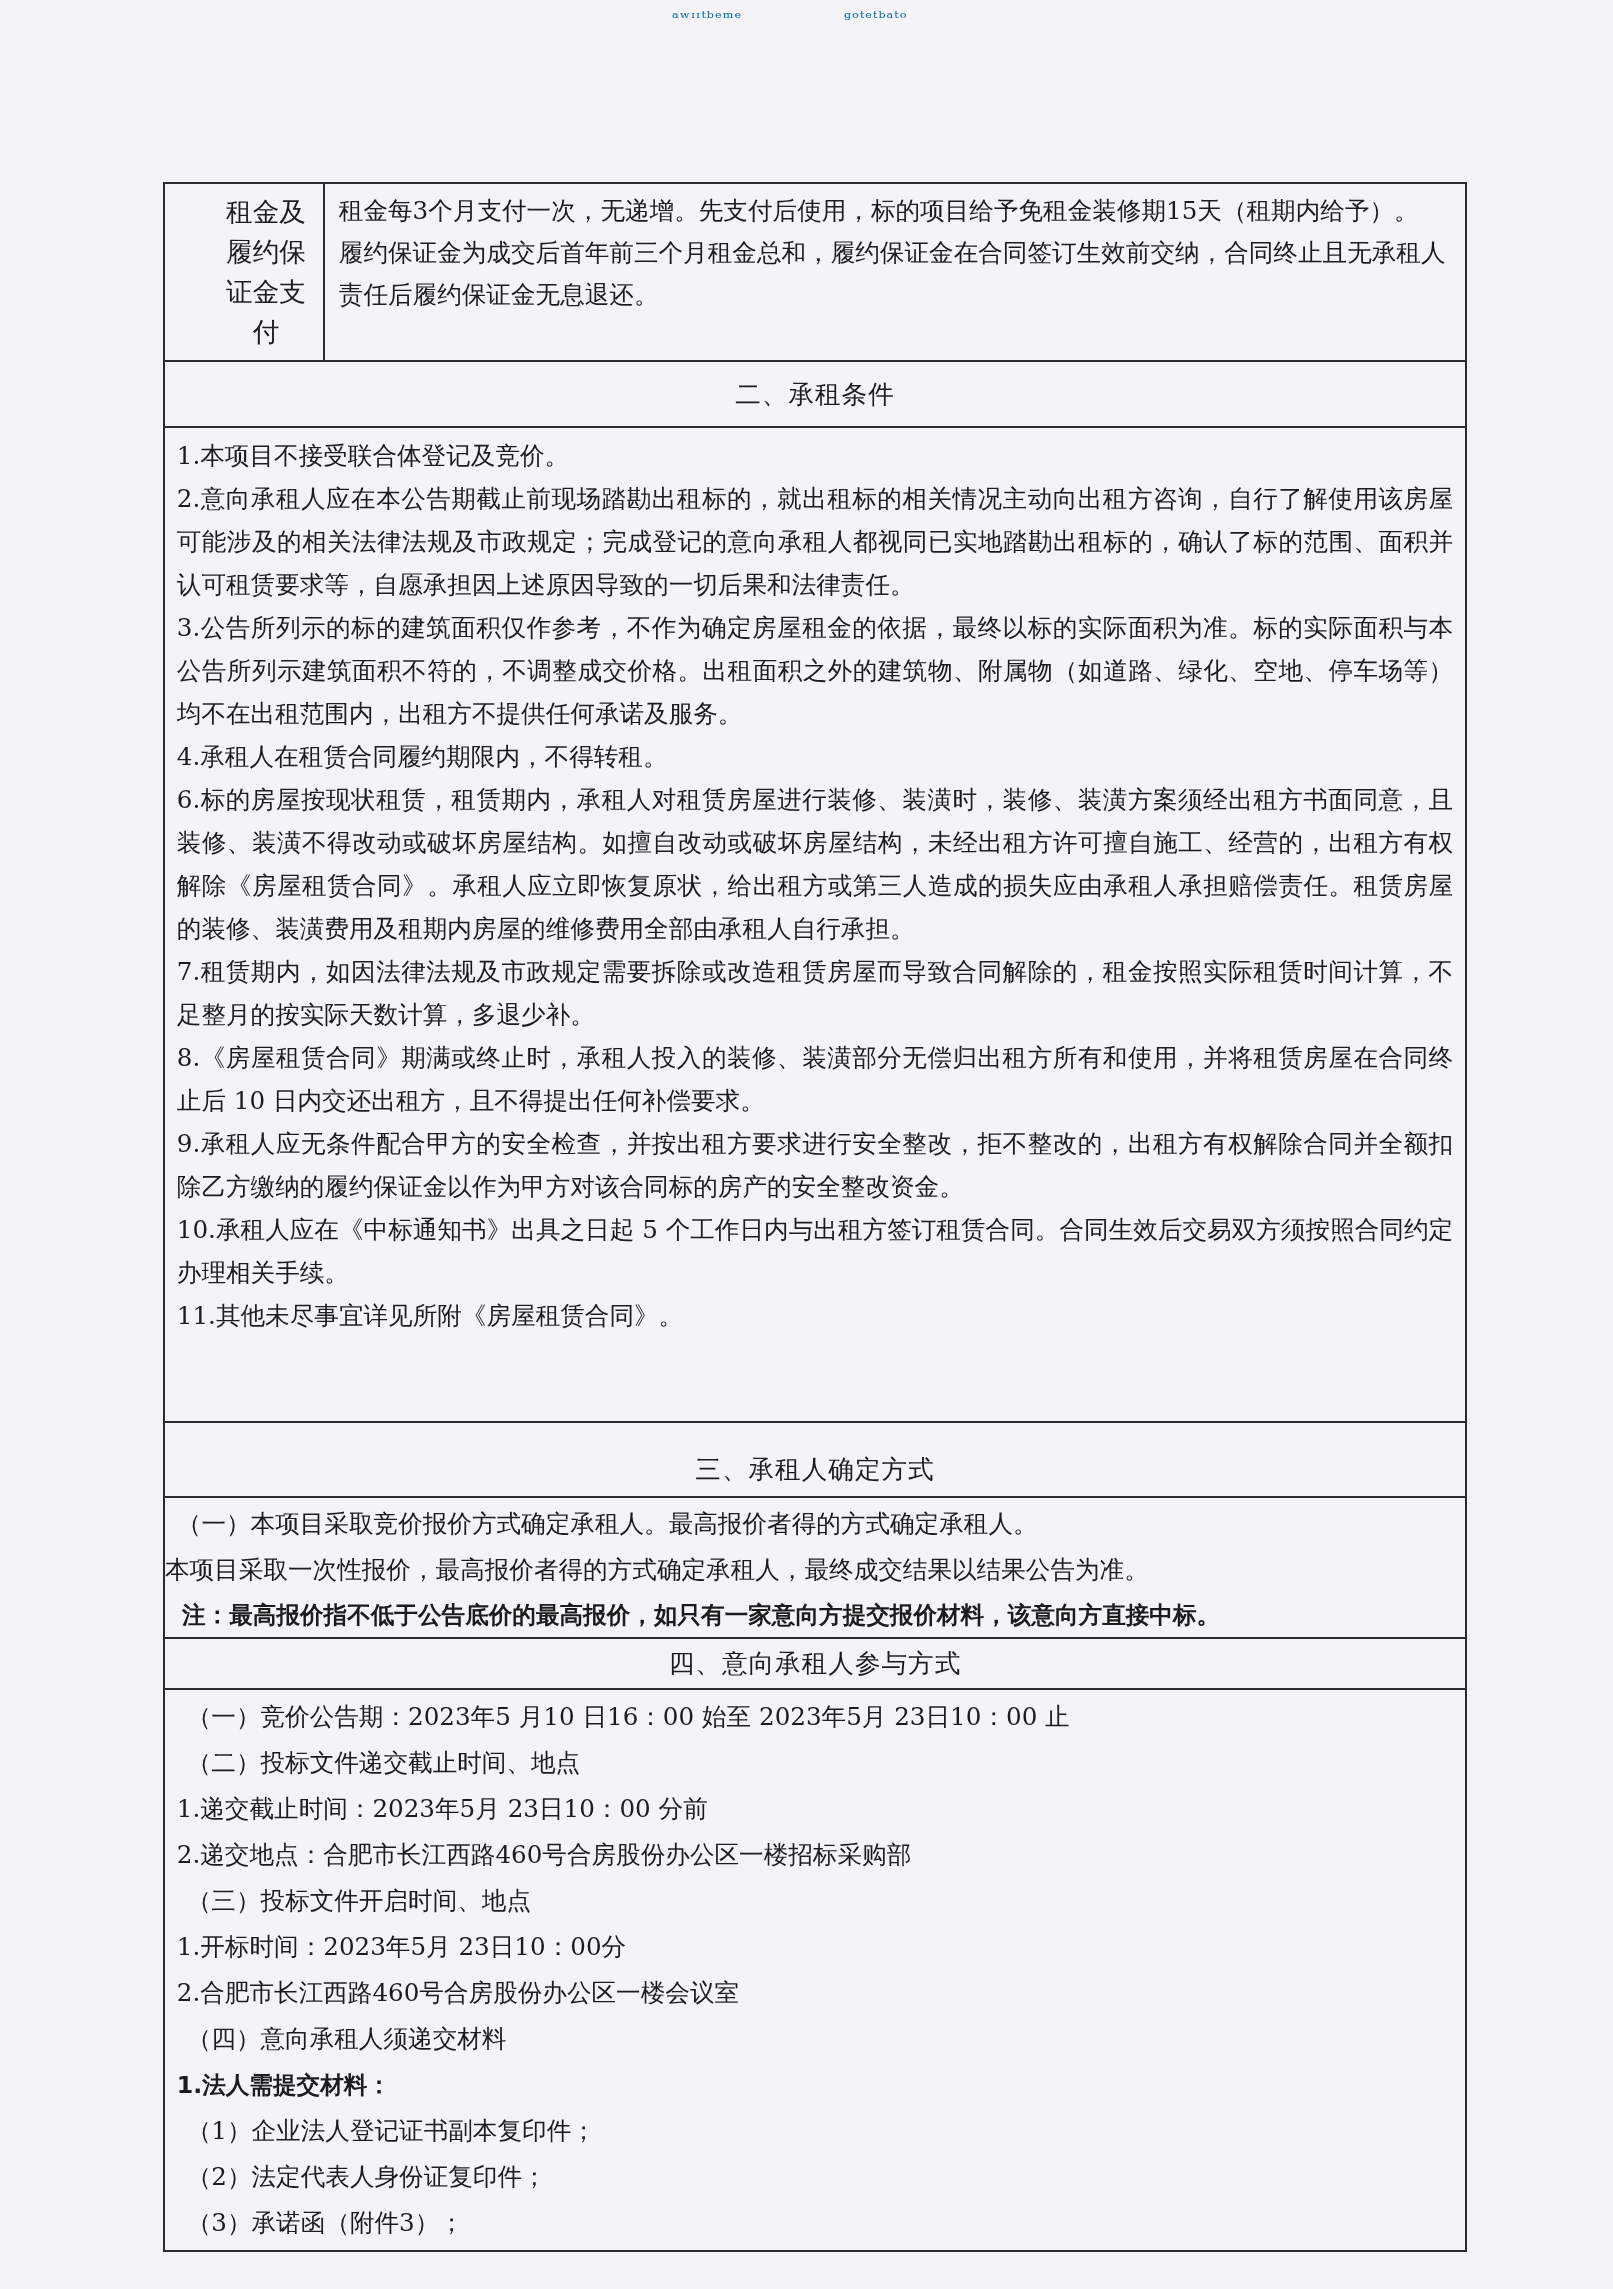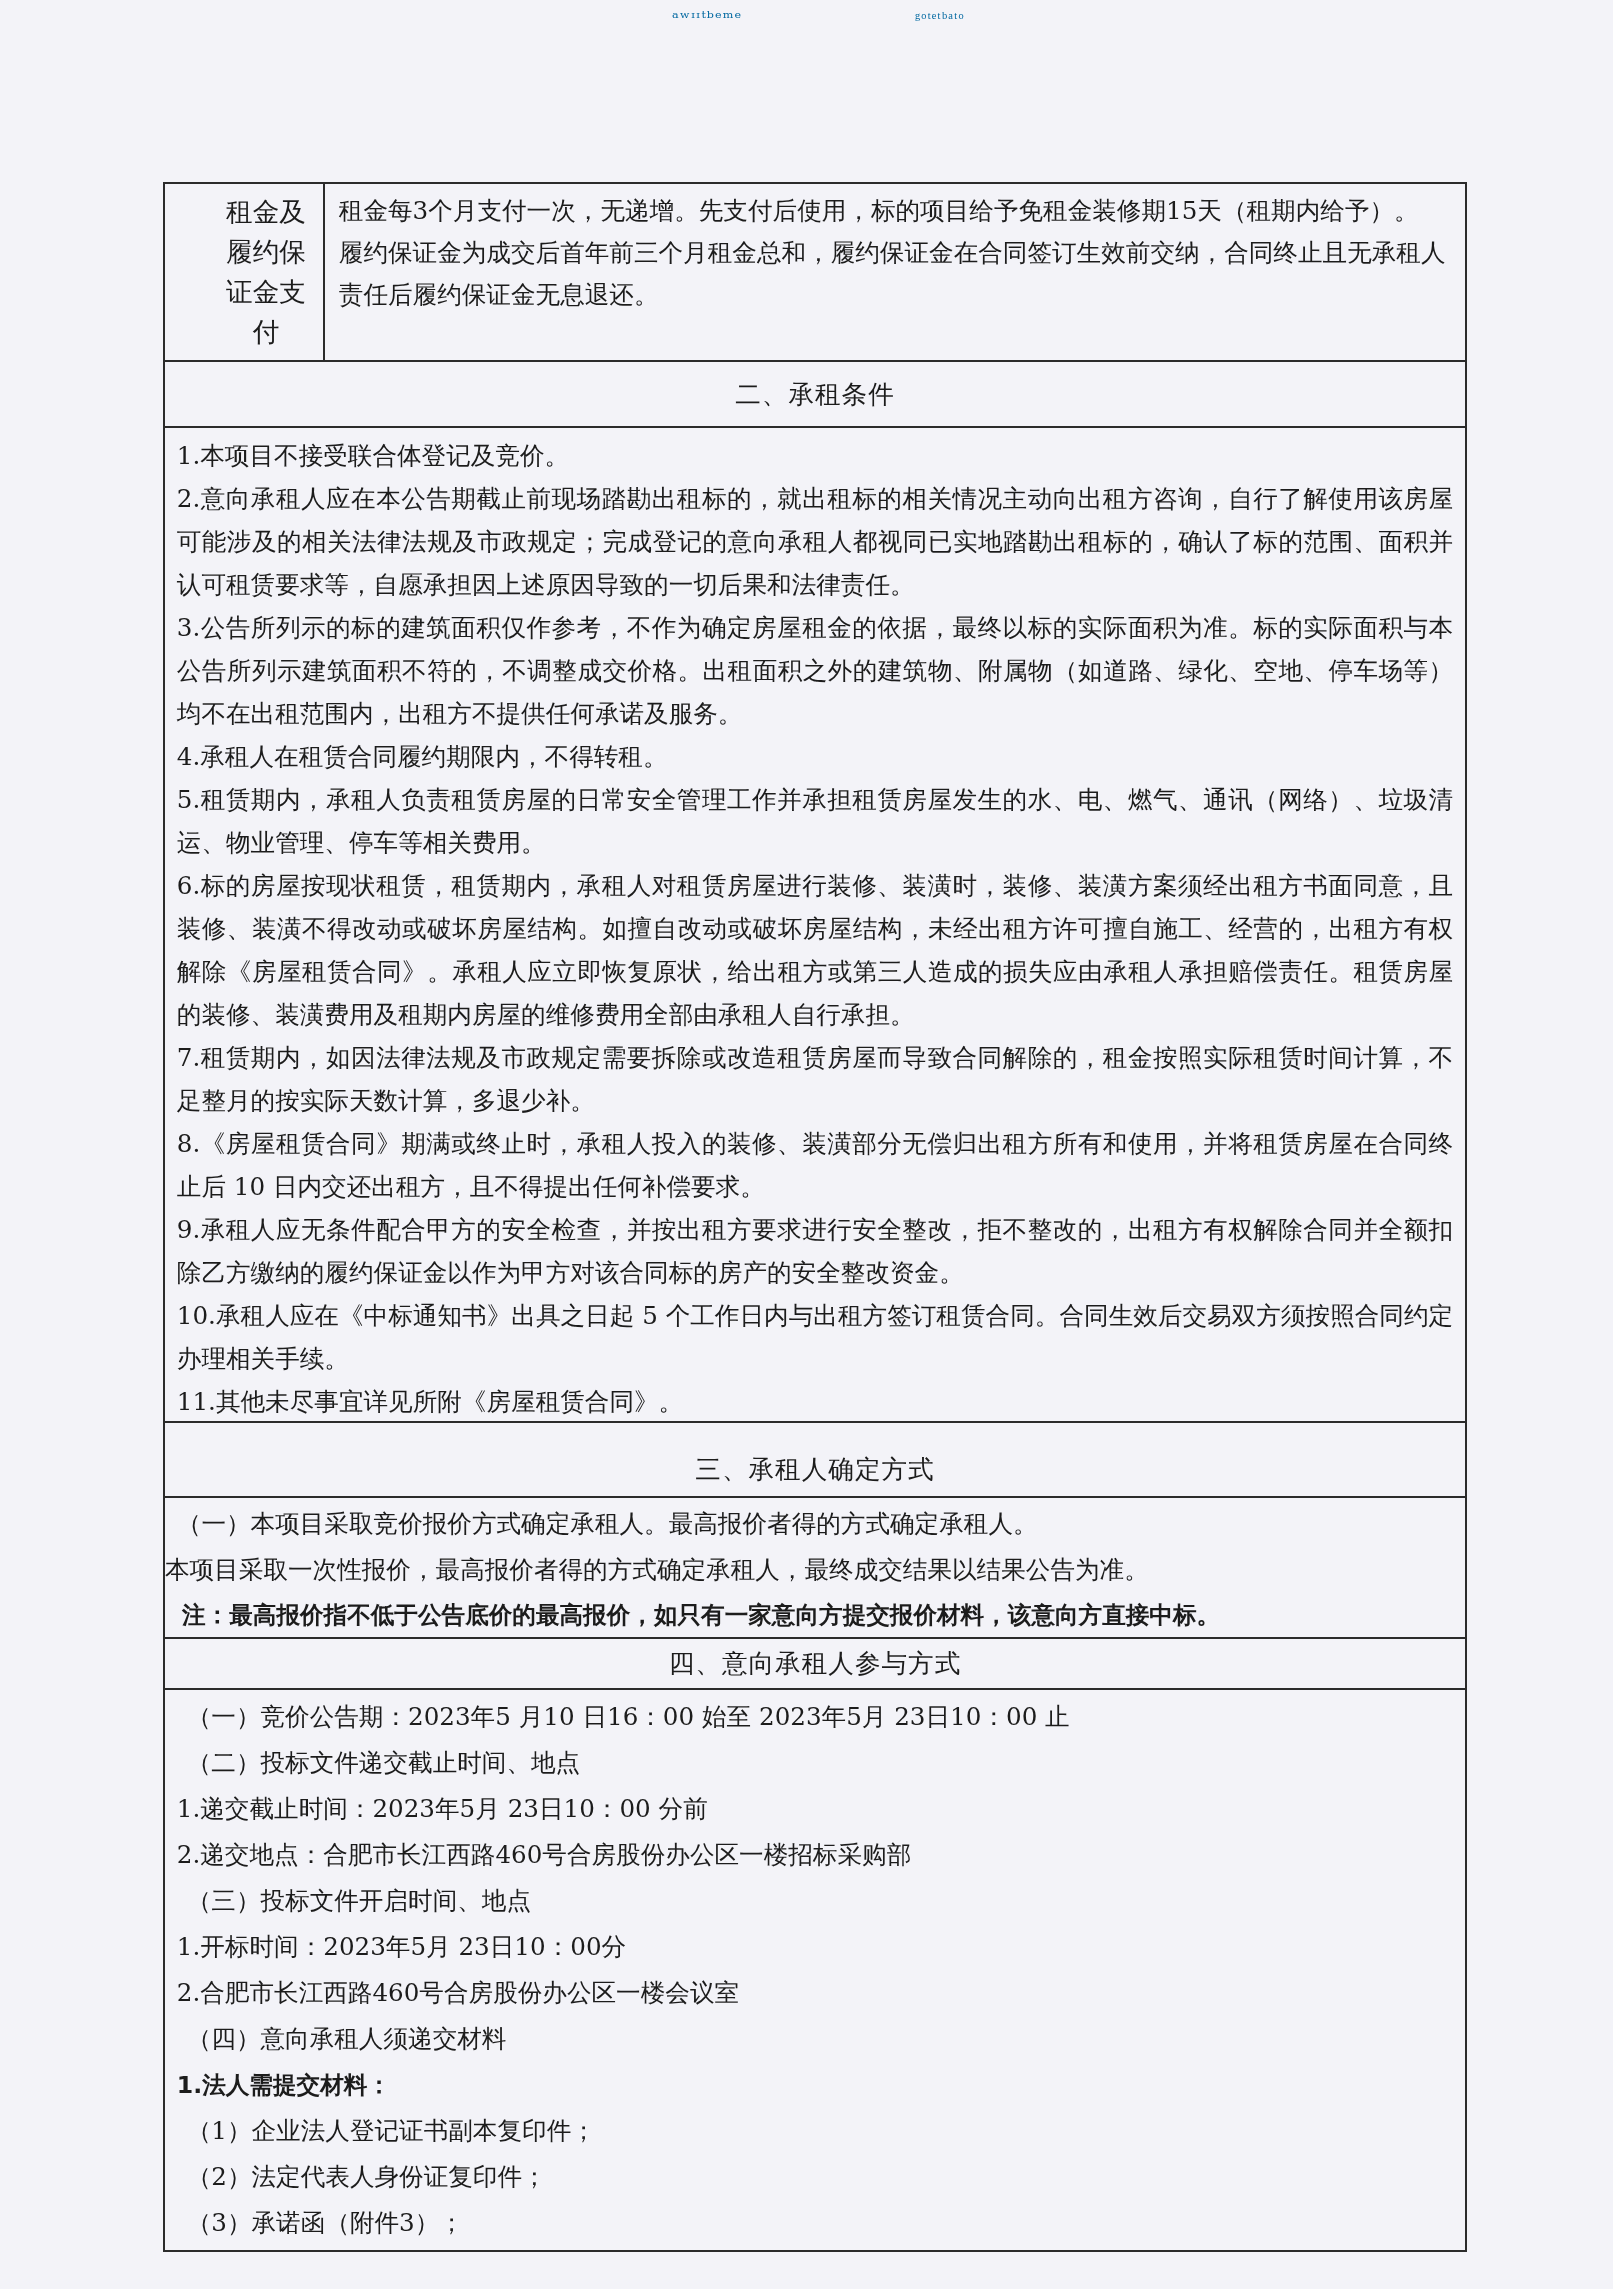--- a/index.html
+++ b/index.html
@@ -14,21 +14,21 @@
   }
   .scan-mark {
     position: absolute;
     top: 7.9px;
     font-size: 17.7px;
     color: #0369a1;
     letter-spacing: 1px;
     filter: blur(0.6px);
   }
   .scan-mark.m1 { left: 672px; }
-  .scan-mark.m2 { left: 915px; font-family: Liberation Serif, serif; }
+  .scan-mark.m2 { left: 844px; }
 
   .seal-arc {
     position: absolute;
     left: 1588px;
     top: 621px;
     width: 59px;
     height: 187px;
     border-right: 6.9px solid rgba(226, 30, 48, 0.82);
     border-radius: 0 50% 50% 0 / 0 50% 50% 0;
     box-sizing: border-box;
@@ -119,21 +119,20 @@
       <p>履约保证金为成交后首年前三个月租金总和，履约保证金在合同签订生效前交纳，合同终止且无承租人责任后履约保证金无息退还。</p>
     </div>
   </div>
 
   <div class="row section-header sh-2">二、承租条件</div>
   <div class="row section-body sec2-body">
     <p>1.本项目不接受联合体登记及竞价。</p>
     <p>2.意向承租人应在本公告期截止前现场踏勘出租标的，就出租标的相关情况主动向出租方咨询，自行了解使用该房屋可能涉及的相关法律法规及市政规定；完成登记的意向承租人都视同已实地踏勘出租标的，确认了标的范围、面积并认可租赁要求等，自愿承担因上述原因导致的一切后果和法律责任。</p>
     <p>3.公告所列示的标的建筑面积仅作参考，不作为确定房屋租金的依据，最终以标的实际面积为准。标的实际面积与本公告所列示建筑面积不符的，不调整成交价格。出租面积之外的建筑物、附属物（如道路、绿化、空地、停车场等）均不在出租范围内，出租方不提供任何承诺及服务。</p>
     <p>4.承租人在租赁合同履约期限内，不得转租。</p>
-    <p>5.租赁期内，承租人负责租赁房屋的日常安全管理工作并承担租赁房屋发生的水、电、燃气、通讯（网络）、垃圾清运、物业管理、停车等相关费用。</p>
     <p>6.标的房屋按现状租赁，租赁期内，承租人对租赁房屋进行装修、装潢时，装修、装潢方案须经出租方书面同意，且装修、装潢不得改动或破坏房屋结构。如擅自改动或破坏房屋结构，未经出租方许可擅自施工、经营的，出租方有权解除《房屋租赁合同》。承租人应立即恢复原状，给出租方或第三人造成的损失应由承租人承担赔偿责任。租赁房屋的装修、装潢费用及租期内房屋的维修费用全部由承租人自行承担。</p>
     <p>7.租赁期内，如因法律法规及市政规定需要拆除或改造租赁房屋而导致合同解除的，租金按照实际租赁时间计算，不足整月的按实际天数计算，多退少补。</p>
     <p>8.《房屋租赁合同》期满或终止时，承租人投入的装修、装潢部分无偿归出租方所有和使用，并将租赁房屋在合同终止后 10 日内交还出租方，且不得提出任何补偿要求。</p>
     <p>9.承租人应无条件配合甲方的安全检查，并按出租方要求进行安全整改，拒不整改的，出租方有权解除合同并全额扣除乙方缴纳的履约保证金以作为甲方对该合同标的房产的安全整改资金。</p>
     <p>10.承租人应在《中标通知书》出具之日起 5 个工作日内与出租方签订租赁合同。合同生效后交易双方须按照合同约定办理相关手续。</p>
     <p>11.其他未尽事宜详见所附《房屋租赁合同》。</p>
   </div>
 
   <div class="row section-header sh-3">三、承租人确定方式</div>
   <div class="row section-body sec3-body">

